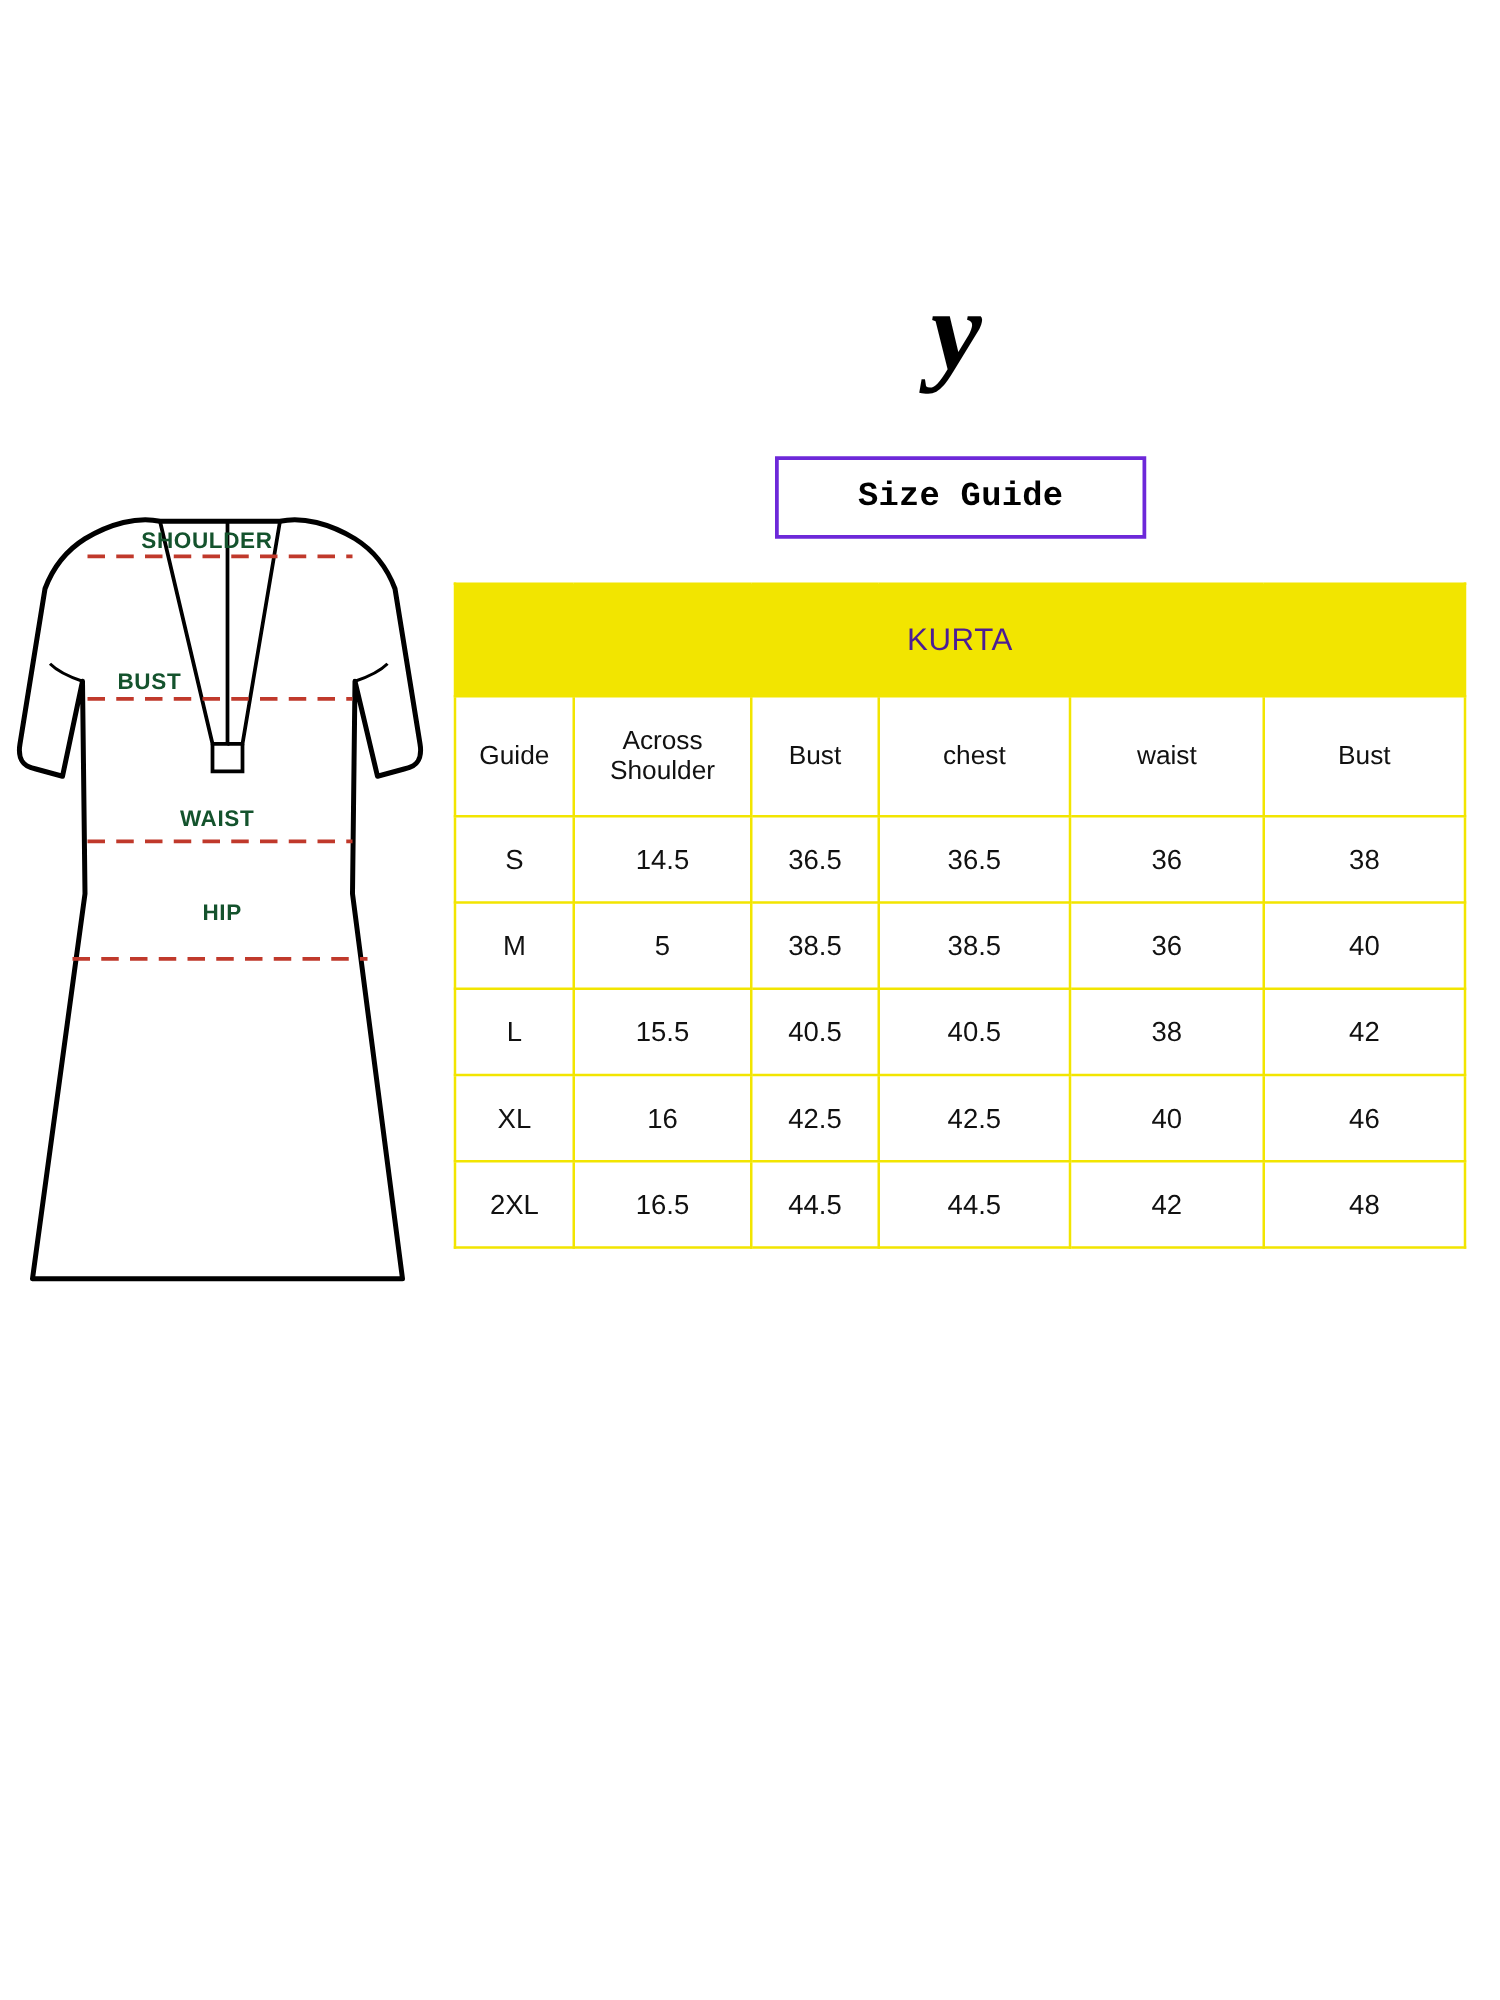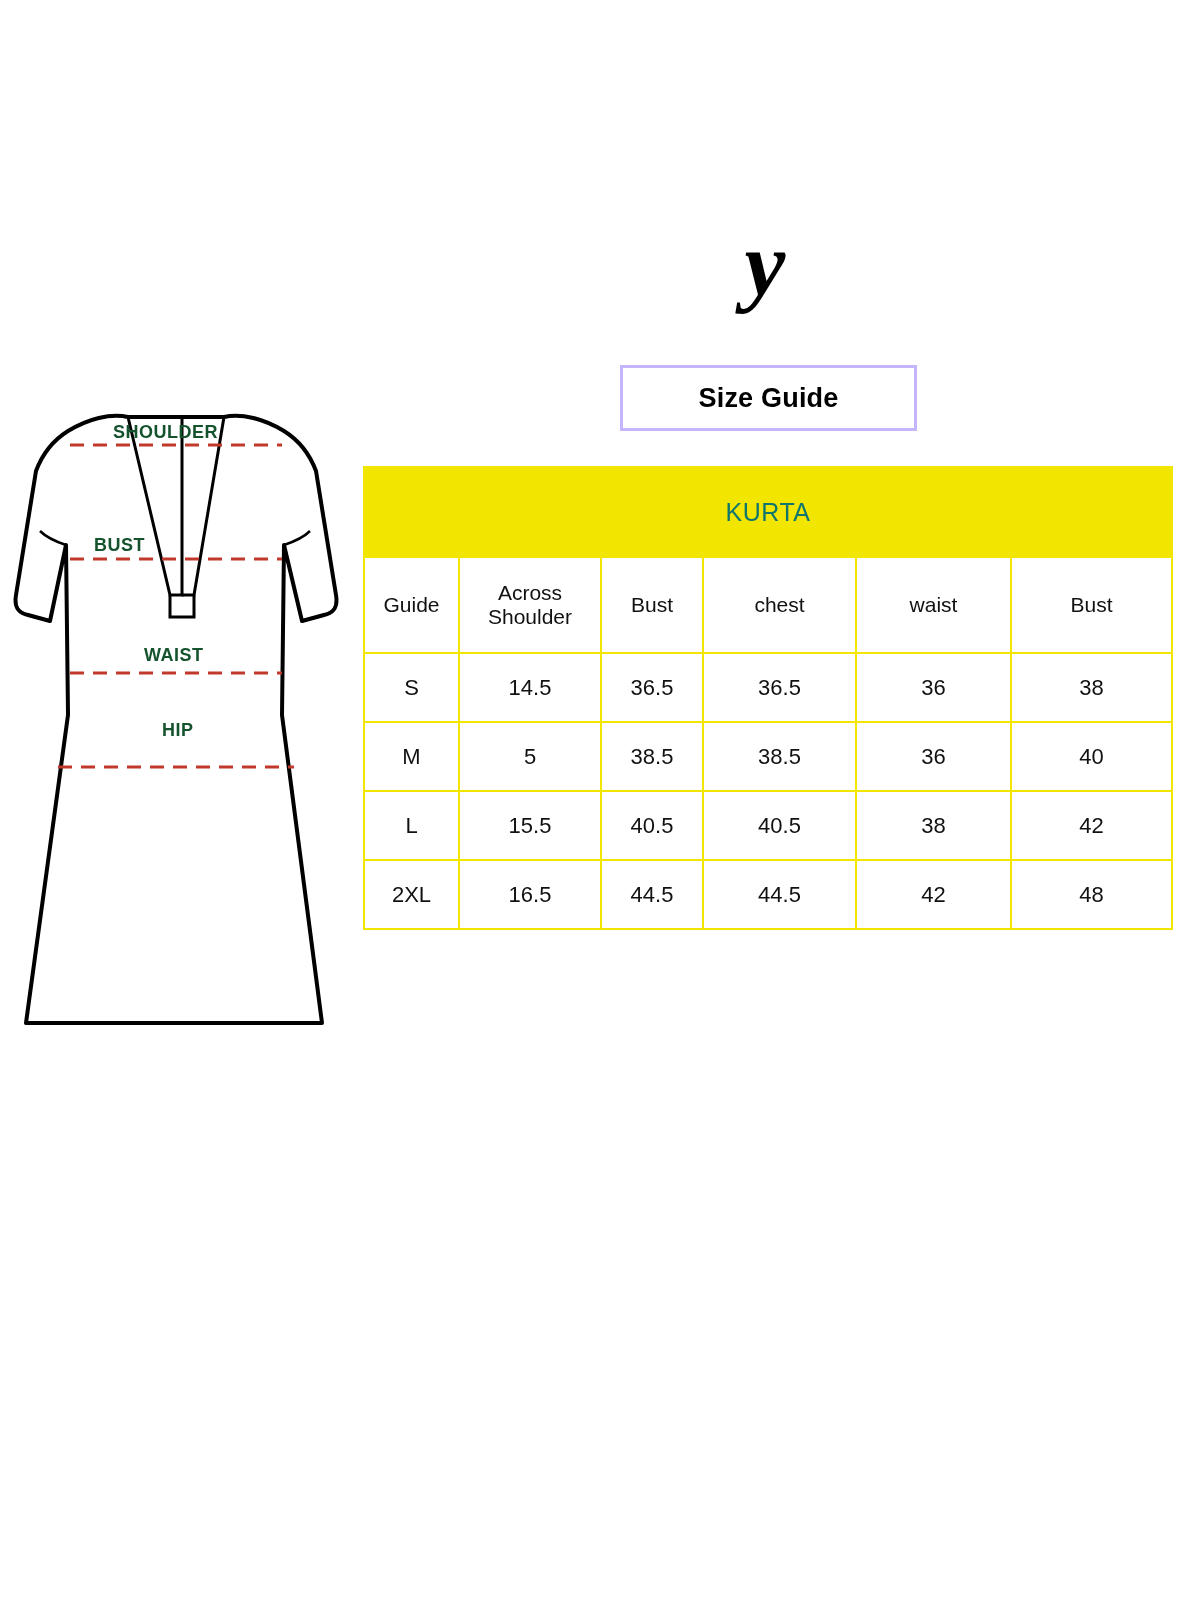--- a/index.html
+++ b/index.html
@@ -32,25 +32,26 @@
     user-select: none;
   }
 
   
   .title-box {
     position: absolute;
     left: 620px;
     top: 365px;
     width: 297px;
     height: 66px;
-    border: 3px solid #c4b5fd;
+    border: 3px solid #6d28d9;
     box-sizing: border-box;
     display: flex;
     align-items: center;
     justify-content: center;
+    font-family: Liberation Mono, monospace;
   }
   .title-box-text {
     font-size: 27px;
     font-weight: bold;
     letter-spacing: .2px;
   }
 
   
   .table-wrap {
     position: absolute;
@@ -70,21 +71,21 @@
     vertical-align: middle;
     font-weight: normal;
   }
   .banner-cell {
     background: #f2e500;
     border: 2px solid #f2e500 !important;
     height: 88px;
     font-size: 25px;
     font-weight: bold;
     letter-spacing: .5px;
-    color: #0f766e;
+    color: #4c1d95;
   }
   .head-row td {
     height: 94px;
     font-size: 21px;
     color: #111;
     line-height: 1.15;
   }
   .body-row td {
     height: 67px;
     font-size: 22px;
@@ -200,20 +201,28 @@
       </tr>
       <tr class="body-row">
         <td>L</td>
         <td>15.5</td>
         <td>40.5</td>
         <td>40.5</td>
         <td>38</td>
         <td>42</td>
       </tr>
       <tr class="body-row">
+        <td>XL</td>
+        <td>16</td>
+        <td>42.5</td>
+        <td>42.5</td>
+        <td>40</td>
+        <td>46</td>
+      </tr>
+      <tr class="body-row">
         <td>2XL</td>
         <td>16.5</td>
         <td>44.5</td>
         <td>44.5</td>
         <td>42</td>
         <td>48</td>
       </tr>
     </tbody>
   </table>
 </div>

